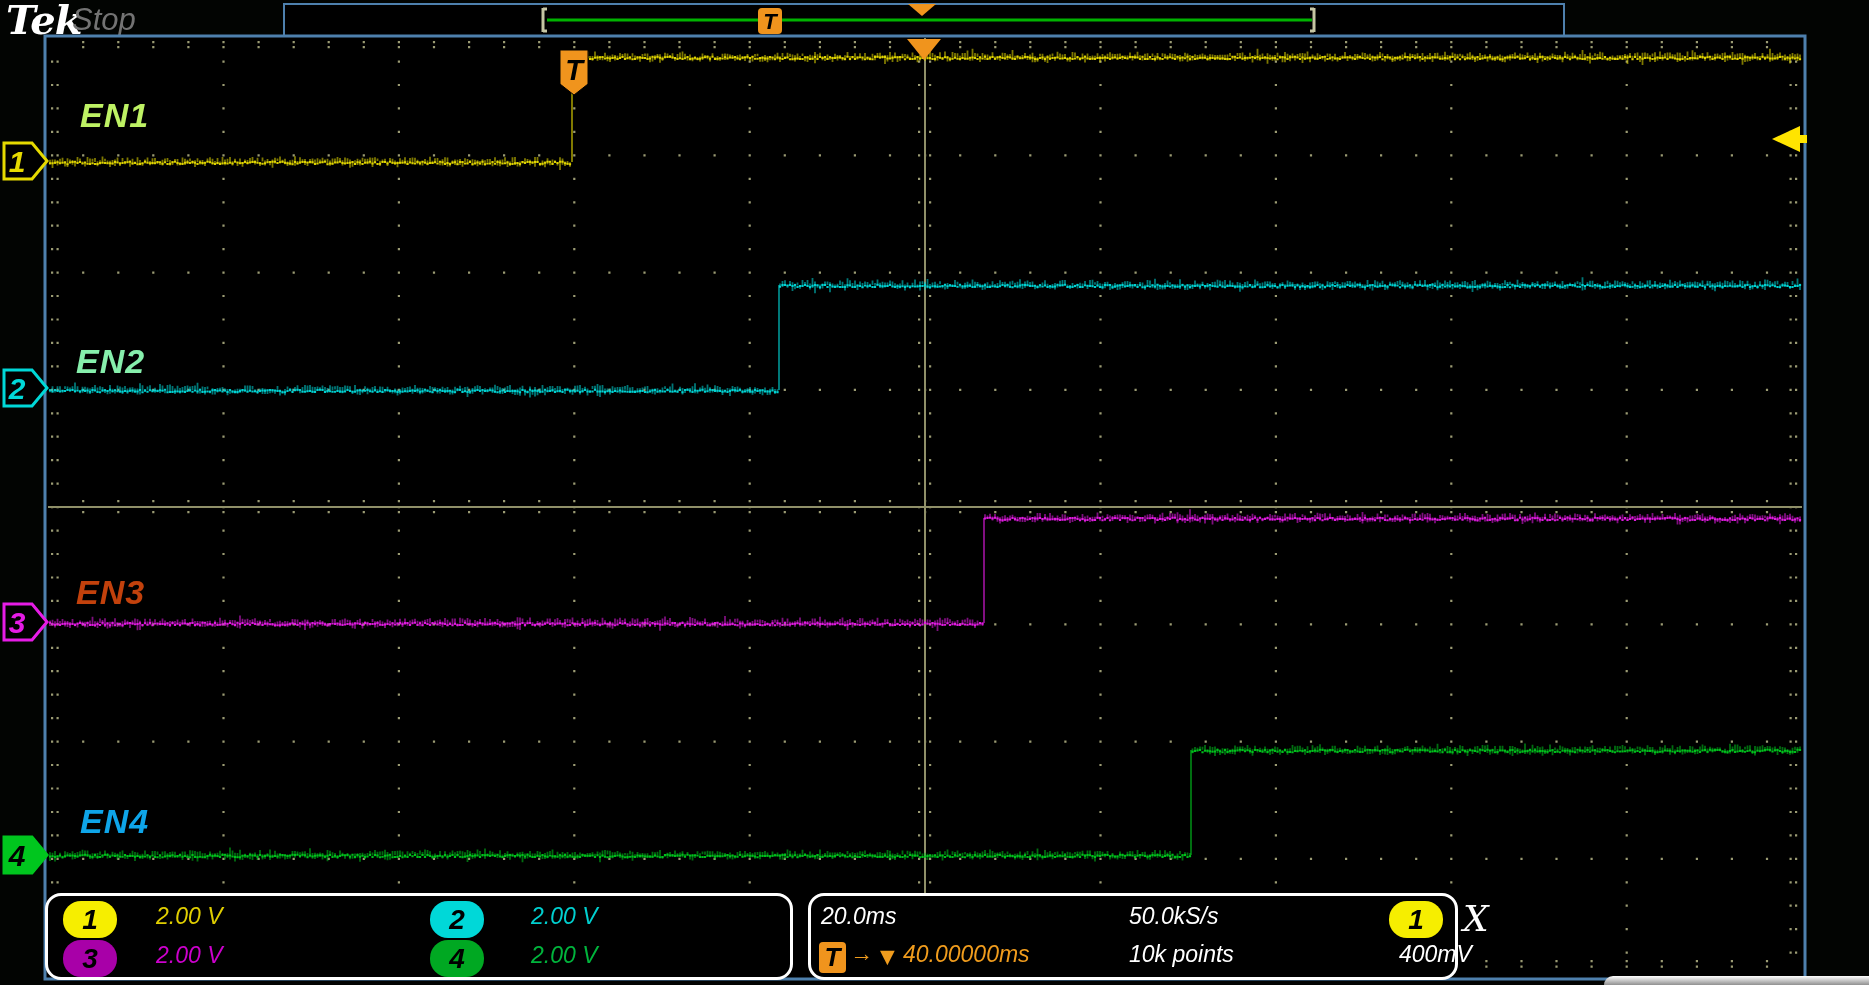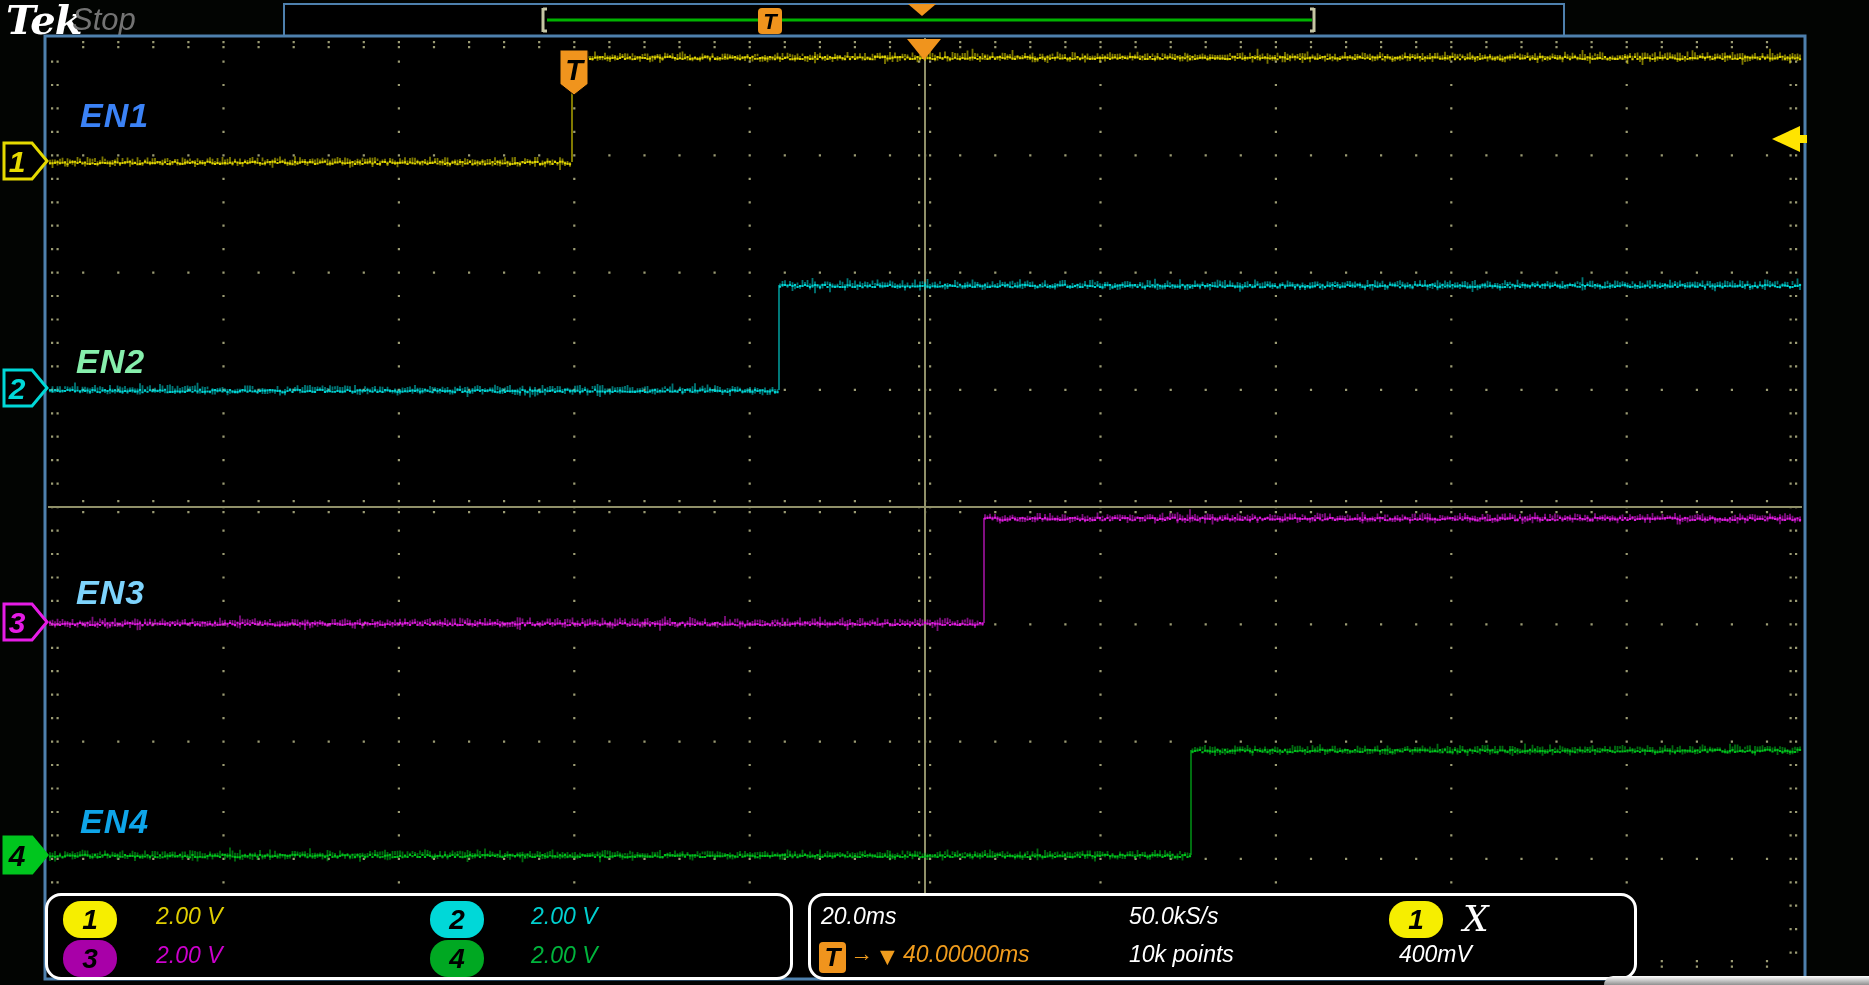--- a/index.html
+++ b/index.html
@@ -89,37 +89,37 @@
       <polygon points="1772,139 1800,126 1800,152" fill="#ffe400"></polygon>
       <rect x="1799" y="135" width="8" height="8" fill="#ffe400"></rect>
       <line x1="547" y1="20" x2="1312" y2="20" stroke="#00b200" stroke-width="3"></line>
       <path d="M543 9 h4 M543 31 h4 M543 8 V32" stroke="#c6c6a4" stroke-width="3" fill="none"></path>
       <path d="M1314 9 h-4 M1314 31 h-4 M1314 8 V32" stroke="#c6c6a4" stroke-width="3" fill="none"></path>
       <rect x="758" y="8" width="24" height="26" rx="4" fill="#f0941d"></rect>
       <text x="770" y="29" text-anchor="middle" font-size="22" font-weight="bold" font-family="Liberation Sans, sans-serif" fill="#000">T</text>
       <polygon points="908,4 936,4 922,16" fill="#f0941d"></polygon>
     </svg>
 
-  <div class="en-label" id="en0" style="color: #3b82f6; left: 80px; top: 96px;">EN1</div>
+  <div class="en-label" id="en0" style="color: #bef264; left: 80px; top: 96px;">EN1</div>
   <div class="en-label" id="en1" style="color: #86efac; left: 76px; top: 342px;">EN2</div>
-  <div class="en-label" id="en2" style="color: #7dd3fc; left: 76px; top: 573px;">EN3</div>
+  <div class="en-label" id="en2" style="color: #c2410c; left: 76px; top: 573px;">EN3</div>
   <div class="en-label" id="en3" style="color: #0ea5e9; left: 80px; top: 802px;">EN4</div>
 
   <div class="readout-box" style="left:45px;top:893px;width:748px;height:87px;">
     <div class="badge" id="bdg0" style="left: 15px; top: 5px; background: rgb(246, 238, 0);">1</div>
     <div class="ro-item" id="val0" style="left: 108px; top: 7px; color: rgb(224, 206, 0);">2.00 V</div>
     <div class="badge" id="bdg1" style="left: 382px; top: 5px; background: rgb(0, 216, 216);">2</div>
     <div class="ro-item" id="val1" style="left: 483px; top: 7px; color: rgb(0, 207, 207);">2.00 V</div>
     <div class="badge" id="bdg2" style="left: 15px; top: 44px; background: rgb(168, 0, 168);">3</div>
     <div class="ro-item" id="val2" style="left: 108px; top: 46px; color: rgb(204, 0, 204);">2.00 V</div>
     <div class="badge" id="bdg3" style="left: 382px; top: 44px; background: rgb(0, 168, 34);">4</div>
     <div class="ro-item" id="val3" style="left: 483px; top: 46px; color: rgb(0, 180, 60);">2.00 V</div>
   </div>
 
-  <div class="readout-box" style="left:808px;top:893px;width:829px;height:87px;">
+  <div class="readout-box" style="left:808px;top:893px;width:650px;height:87px;">
     <div class="ro-item" style="left:10px;top:7px;">20.0ms</div>
     <div class="ro-item" style="left:318px;top:7px;">50.0kS/s</div>
     <div class="badge" id="trgbdg" style="left: 578px; top: 5px; background: rgb(246, 238, 0);">1</div>
     <div class="ro-item slope-x" style="left:652px;top:2px;">X</div>
 
     <div class="t-icon" style="left:8px;top:46px;">T</div>
     <div class="ro-item orange-text" style="left:39px;top:44px;font-weight:bold;">→</div>
     <div class="ro-item orange-text" style="left:64px;top:46px;font-size:25px;">▼</div>
     <div class="ro-item orange-text" style="left:92px;top:45px;">40.00000ms</div>
 

